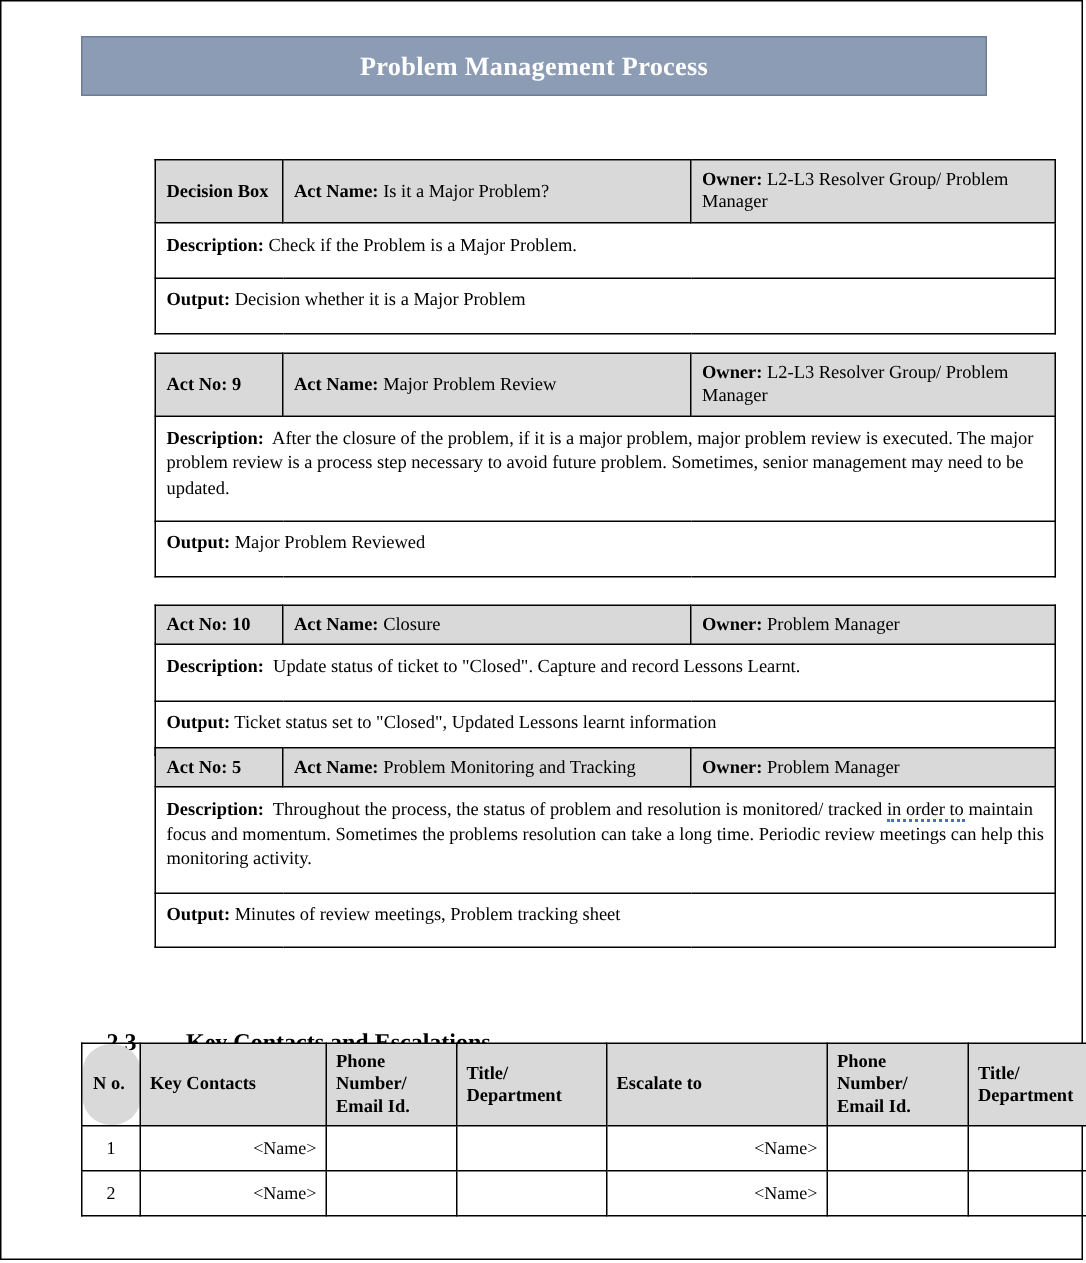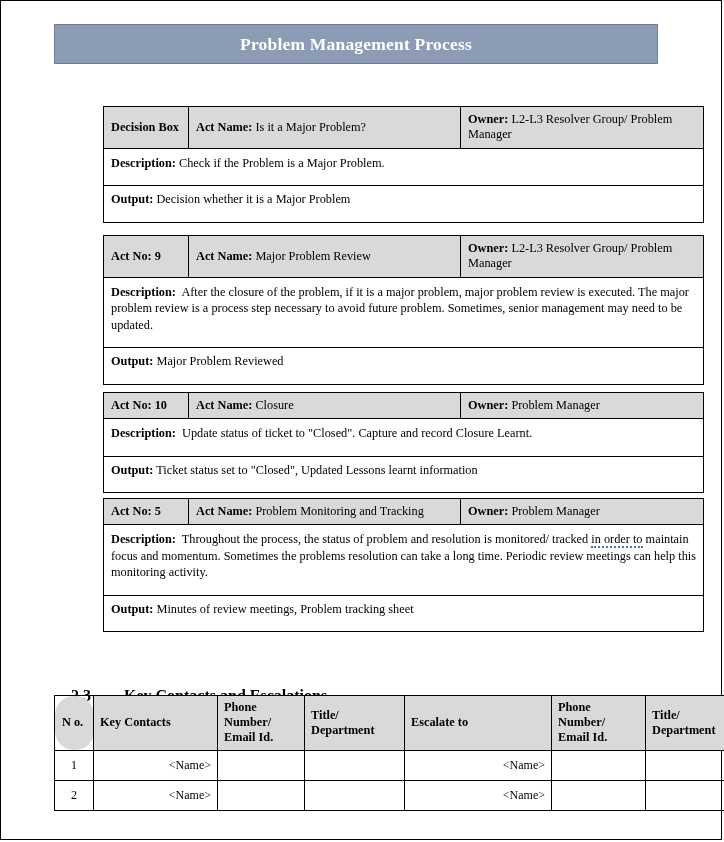--- a/index.html
+++ b/index.html
@@ -71,21 +71,21 @@
   .body-row td { padding-top: 6px; padding-bottom: 14px; }
   .desc-text { line-height: 1.32; }
   .grammar {
     border-bottom: 2px dotted #4a6ccc;
     padding-bottom: 0px;
   }
 
   
   #t1 { top: 105px; }
   #t2 { top: 234px; }
-  #t3 { top: 391px; }
+  #t3 { top: 402px; }
   #t4 { top: 497px; }
 
   
   .section-heading {
     position: absolute;
     left: 54px;
     top: 668px;
     font-size: 16px;
     font-weight: bold;
     font-family: Liberation Serif, serif;
@@ -173,21 +173,21 @@
     </table>
 
   <table class="act-table" id="t3">
     <tbody>
         <tr class="head">
       <td class="c-no lbl">Act No: 10</td>
       <td class="c-name"><span class="lbl">Act Name:</span> <span>Closure</span></td>
       <td class="c-owner"><span class="lbl">Owner:</span> <span>Problem Manager</span></td>
     </tr>
     <tr class="body-row">
-      <td colspan="3"><span class="lbl">Description:</span>&nbsp; <span class="desc-text">Update status of ticket to "Closed". Capture and record Closure Learnt.</span></td>
+      <td colspan="3"><span class="lbl">Description:</span>&nbsp; <span class="desc-text">Update status of ticket to "Closed". Capture and record Lessons Learnt.</span></td>
     </tr>
     <tr class="body-row">
       <td colspan="3"><span class="lbl">Output:</span> <span>Ticket status set to "Closed", Updated Lessons learnt information</span></td>
     </tr>
   </tbody>
     </table>
 
   <table class="act-table" id="t4">
     <tbody>
         <tr class="head">

